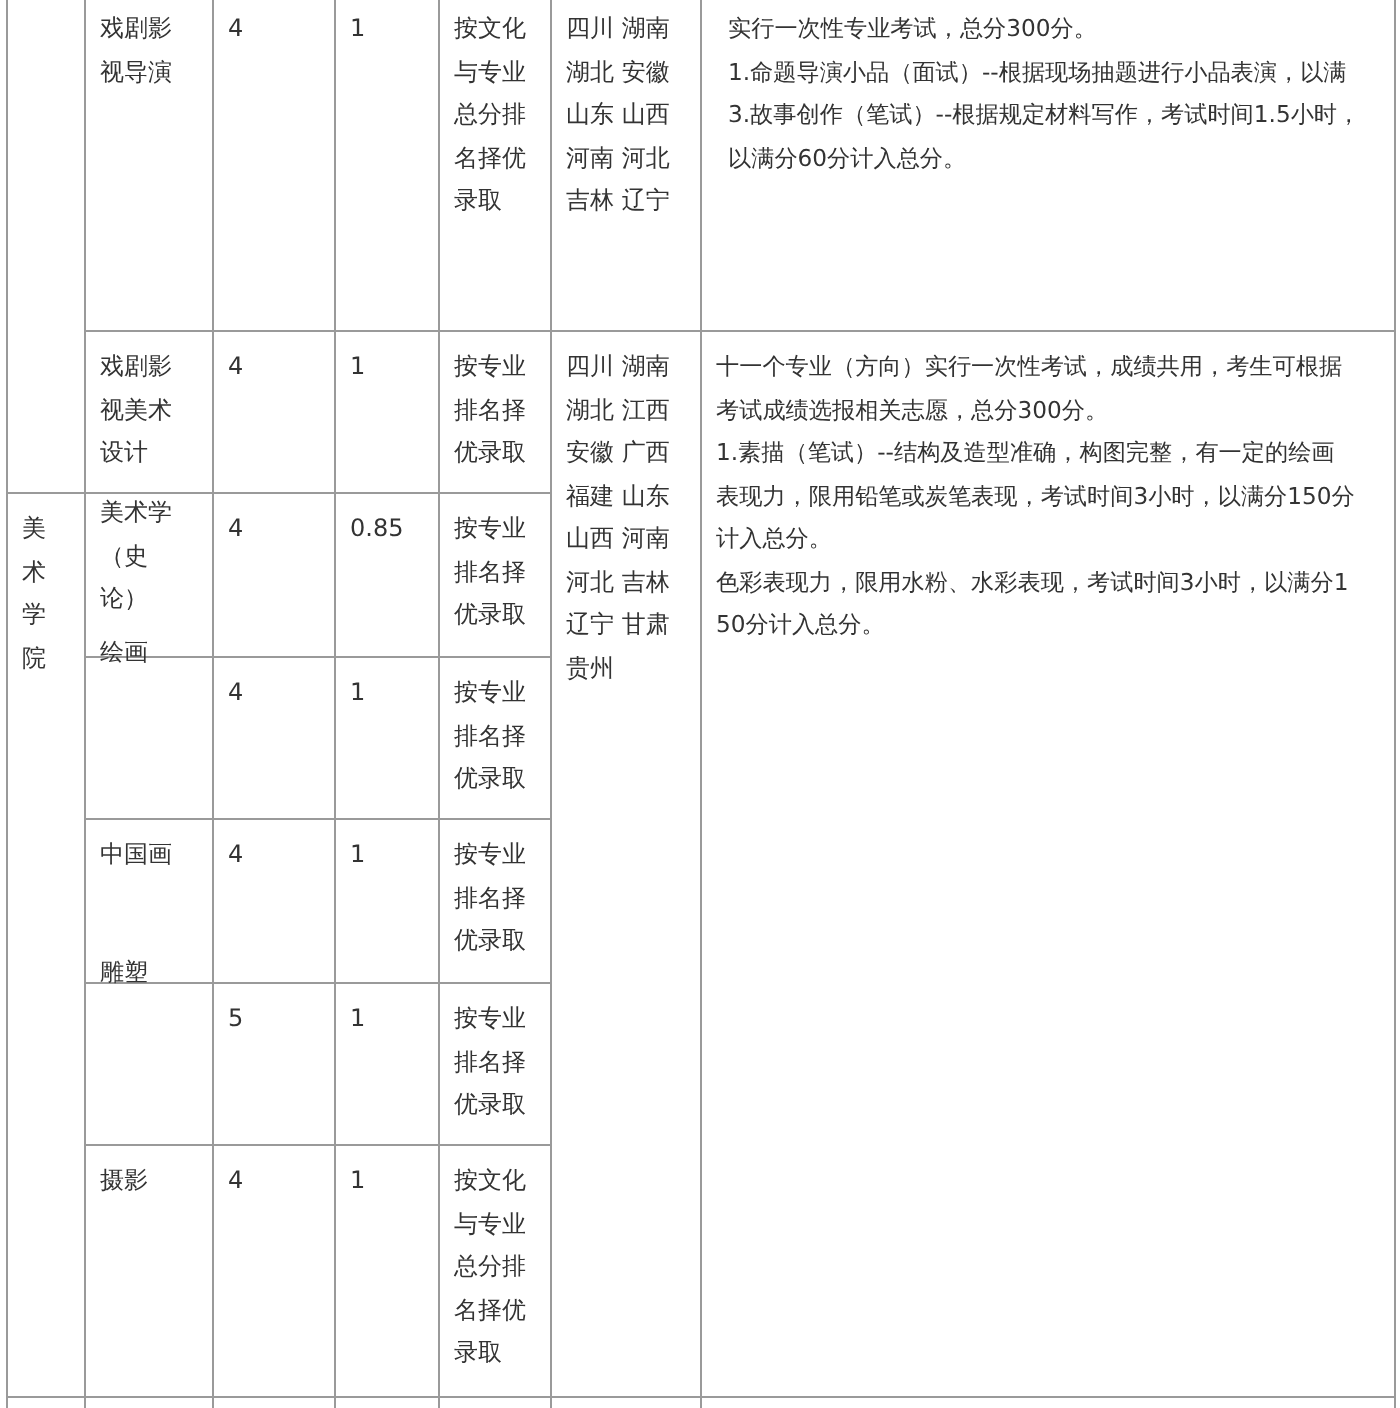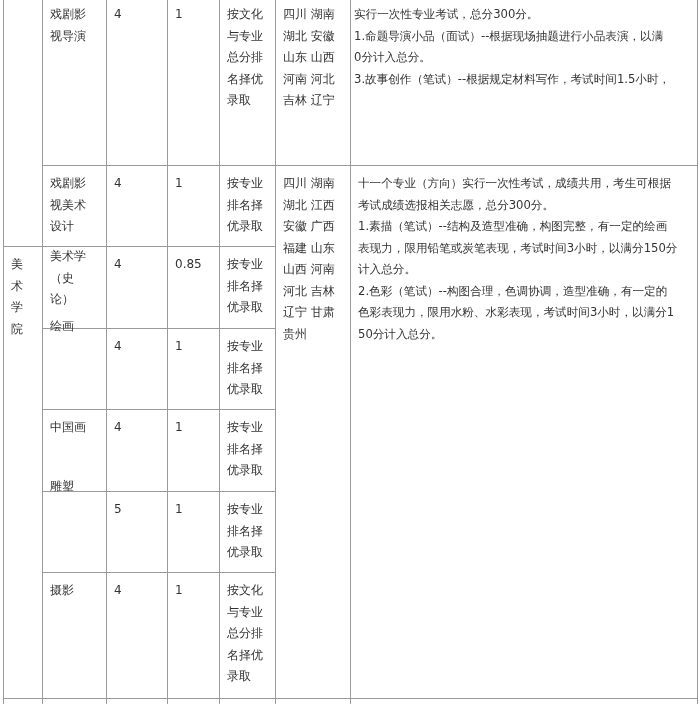--- a/index.html
+++ b/index.html
@@ -50,25 +50,25 @@
     <span class="ln">名择优</span>
     <span class="ln">录取</span>
   </div>
   <div class="cell" style="left:283px;top:4px">
     <span class="ln">四川 湖南</span>
     <span class="ln">湖北 安徽</span>
     <span class="ln">山东 山西</span>
     <span class="ln">河南 河北</span>
     <span class="ln">吉林 辽宁</span>
   </div>
-  <div class="cell desc" style="left:354px;top:4px">
+  <div class="cell desc" style="left:364px;top:4px">
     <span class="ln">实行一次性专业考试，总分300分。</span>
     <span class="ln">1.命题导演小品（面试）--根据现场抽题进行小品表演，以满</span>
-    <span class="ln">0分计入总分。</span>
     <span class="ln">3.故事创作（笔试）--根据规定材料写作，考试时间1.5小时，</span>
+    <span class="ln">以满分60分计入总分。</span>
   </div>
 
   <div class="cell" style="left:50px;top:173px">
     <span class="ln">戏剧影</span>
     <span class="ln">视美术</span>
     <span class="ln">设计</span>
   </div>
   <div class="cell" style="left:114px;top:173px">4</div>
   <div class="cell" style="left:175px;top:173px">1</div>
   <div class="cell" style="left:227px;top:173px">
@@ -87,21 +87,20 @@
     <span class="ln">辽宁 甘肃</span>
     <span class="ln">贵州</span>
   </div>
 
   <div class="cell desc" style="left:358px;top:173px">
     <span class="ln">十一个专业（方向）实行一次性考试，成绩共用，考生可根据</span>
     <span class="ln">考试成绩选报相关志愿，总分300分。</span>
     <span class="ln">1.素描（笔试）--结构及造型准确，构图完整，有一定的绘画</span>
     <span class="ln">表现力，限用铅笔或炭笔表现，考试时间3小时，以满分150分</span>
     <span class="ln">计入总分。</span>
-    <span class="ln">2.色彩（笔试）--构图合理，色调协调，造型准确，有一定的</span>
     <span class="ln">色彩表现力，限用水粉、水彩表现，考试时间3小时，以满分1</span>
     <span class="ln">50分计入总分。</span>
   </div>
 
   <div class="cell college" style="left:11px;top:254px">
     <span class="ln">美</span>
     <span class="ln">术</span>
     <span class="ln">学</span>
     <span class="ln">院</span>
   </div>

